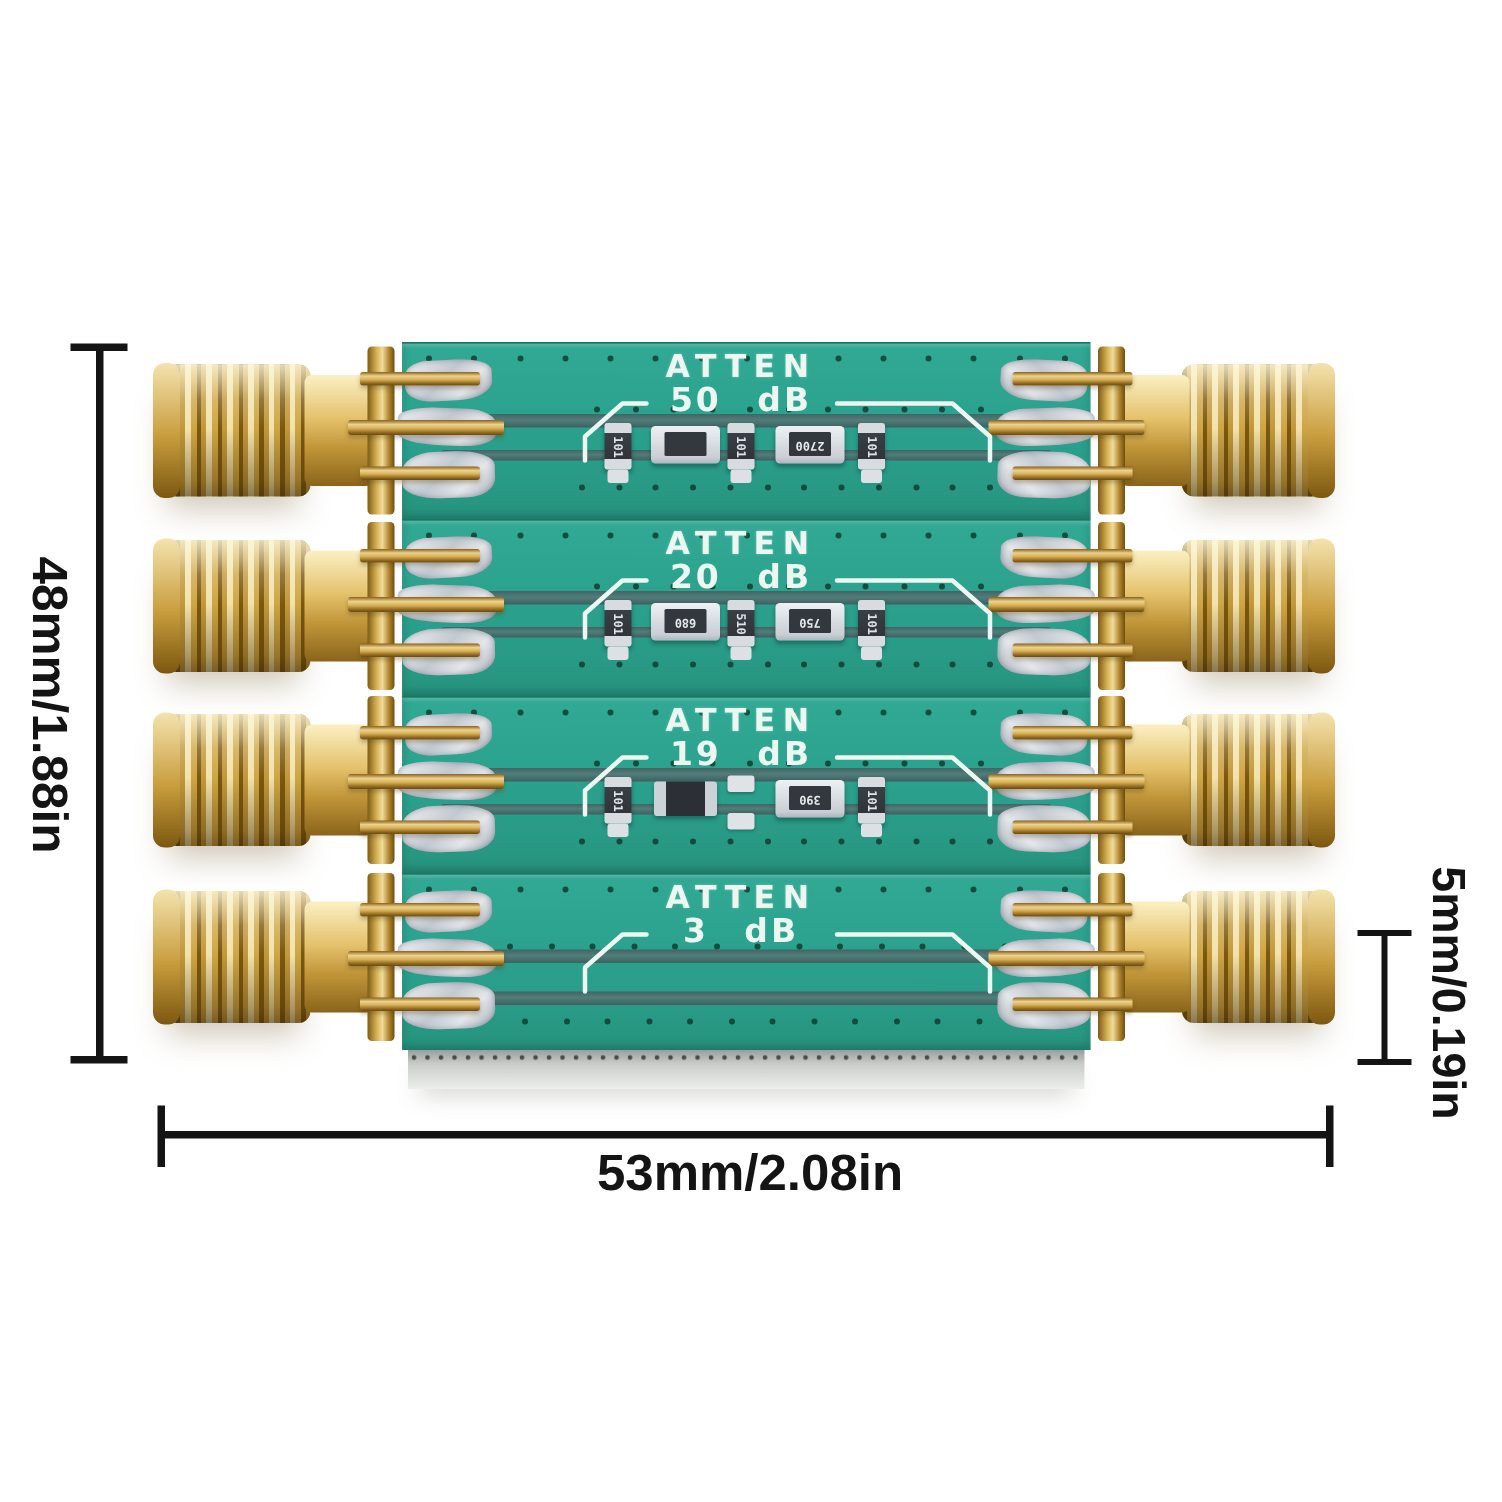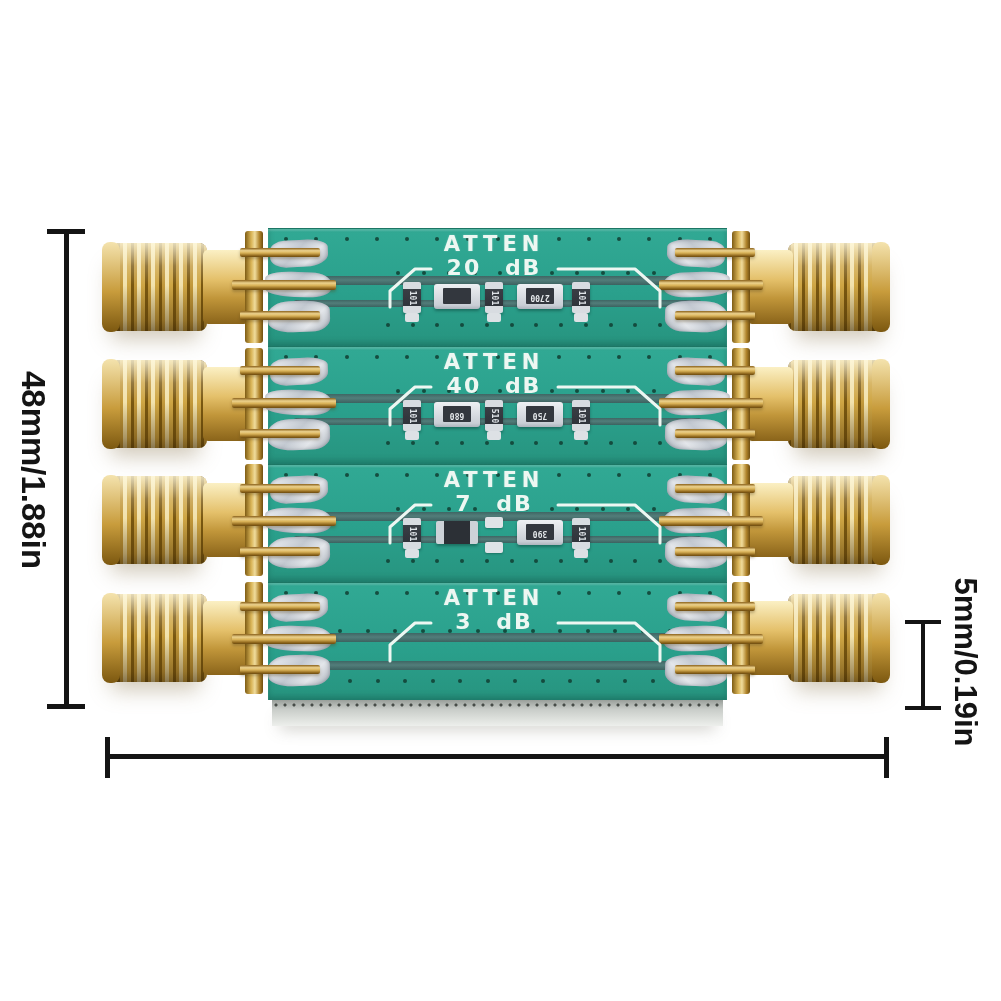--- a/index.html
+++ b/index.html
@@ -202,21 +202,21 @@
           <span class="comp-h-label">2700</span>
         </div>
         <div class="comp-v" style="left:304px">
           <span class="comp-v-label">101</span>
         </div>
         <svg class="bracket" viewBox="0 0 459 118">
           <path d="M122,78 L122,62 L147,40 L163,40"></path>
           <path d="M392,78 L392,62 L367,40 L290,40"></path>
         </svg>
         <div class="silk-t">ATTEN</div>
-        <div class="silk-v">20 dB</div>
+        <div class="silk-v">50 dB</div>
       </div>
       <div class="board" style="top:346px">
         <i class="trace tm"></i>
         <i class="trace ts"></i>
         <i class="dot" style="left:16px;top:8px"></i>
         <i class="dot" style="left:46px;top:8px"></i>
         <i class="dot" style="left:77px;top:8px"></i>
         <i class="dot" style="left:107px;top:8px"></i>
         <i class="dot" style="left:137px;top:8px"></i>
         <i class="dot" style="left:167px;top:8px"></i>
@@ -281,21 +281,21 @@
           <span class="comp-h-label">750</span>
         </div>
         <div class="comp-v" style="left:304px">
           <span class="comp-v-label">101</span>
         </div>
         <svg class="bracket" viewBox="0 0 459 118">
           <path d="M122,78 L122,62 L147,40 L163,40"></path>
           <path d="M392,78 L392,62 L367,40 L290,40"></path>
         </svg>
         <div class="silk-t">ATTEN</div>
-        <div class="silk-v">40 dB</div>
+        <div class="silk-v">20 dB</div>
       </div>
       <div class="board" style="top:464px">
         <i class="trace tm"></i>
         <i class="trace ts"></i>
         <i class="dot" style="left:16px;top:8px"></i>
         <i class="dot" style="left:46px;top:8px"></i>
         <i class="dot" style="left:77px;top:8px"></i>
         <i class="dot" style="left:107px;top:8px"></i>
         <i class="dot" style="left:137px;top:8px"></i>
         <i class="dot" style="left:167px;top:8px"></i>
@@ -359,21 +359,21 @@
           <span class="comp-h-label">390</span>
         </div>
         <div class="comp-v" style="left:304px">
           <span class="comp-v-label">101</span>
         </div>
         <svg class="bracket" viewBox="0 0 459 118">
           <path d="M122,78 L122,62 L147,40 L163,40"></path>
           <path d="M392,78 L392,62 L367,40 L290,40"></path>
         </svg>
         <div class="silk-t">ATTEN</div>
-        <div class="silk-v">7 dB</div>
+        <div class="silk-v">19 dB</div>
       </div>
       <div class="board" style="top:582px">
         <i class="trace tm0"></i>
         <i class="trace ts0"></i>
         <i class="dot" style="left:16px;top:8px"></i>
         <i class="dot" style="left:46px;top:8px"></i>
         <i class="dot" style="left:77px;top:8px"></i>
         <i class="dot" style="left:107px;top:8px"></i>
         <i class="dot" style="left:137px;top:8px"></i>
         <i class="dot" style="left:167px;top:8px"></i>
@@ -438,18 +438,19 @@
     </div>
 
   <div class="dtick" style="left:47px;top:229px;width:38px;height:5px;"></div>
   <div class="dline" style="left:64px;top:232px;width:5px;height:476px;"></div>
   <div class="dtick" style="left:47px;top:704px;width:38px;height:5px;"></div>
   <div class="dim-label rot90 lbl-h">48mm/1.88in</div>
 
   <div class="dtick" style="left:105px;top:737px;width:5px;height:41px;"></div>
   <div class="dline" style="left:107px;top:754px;width:779px;height:5px;"></div>
   <div class="dtick" style="left:884px;top:737px;width:5px;height:41px;"></div>
+  <div class="dim-label lbl-w">53mm/2.08in</div>
 
   <div class="dtick" style="left:905px;top:620px;width:36px;height:4px;"></div>
   <div class="dline" style="left:921px;top:622px;width:4px;height:88px;"></div>
   <div class="dtick" style="left:905px;top:706px;width:36px;height:4px;"></div>
   <div class="dim-label rot90 lbl-t">5mm/0.19in</div>
 </div>
 
 </body></html>

